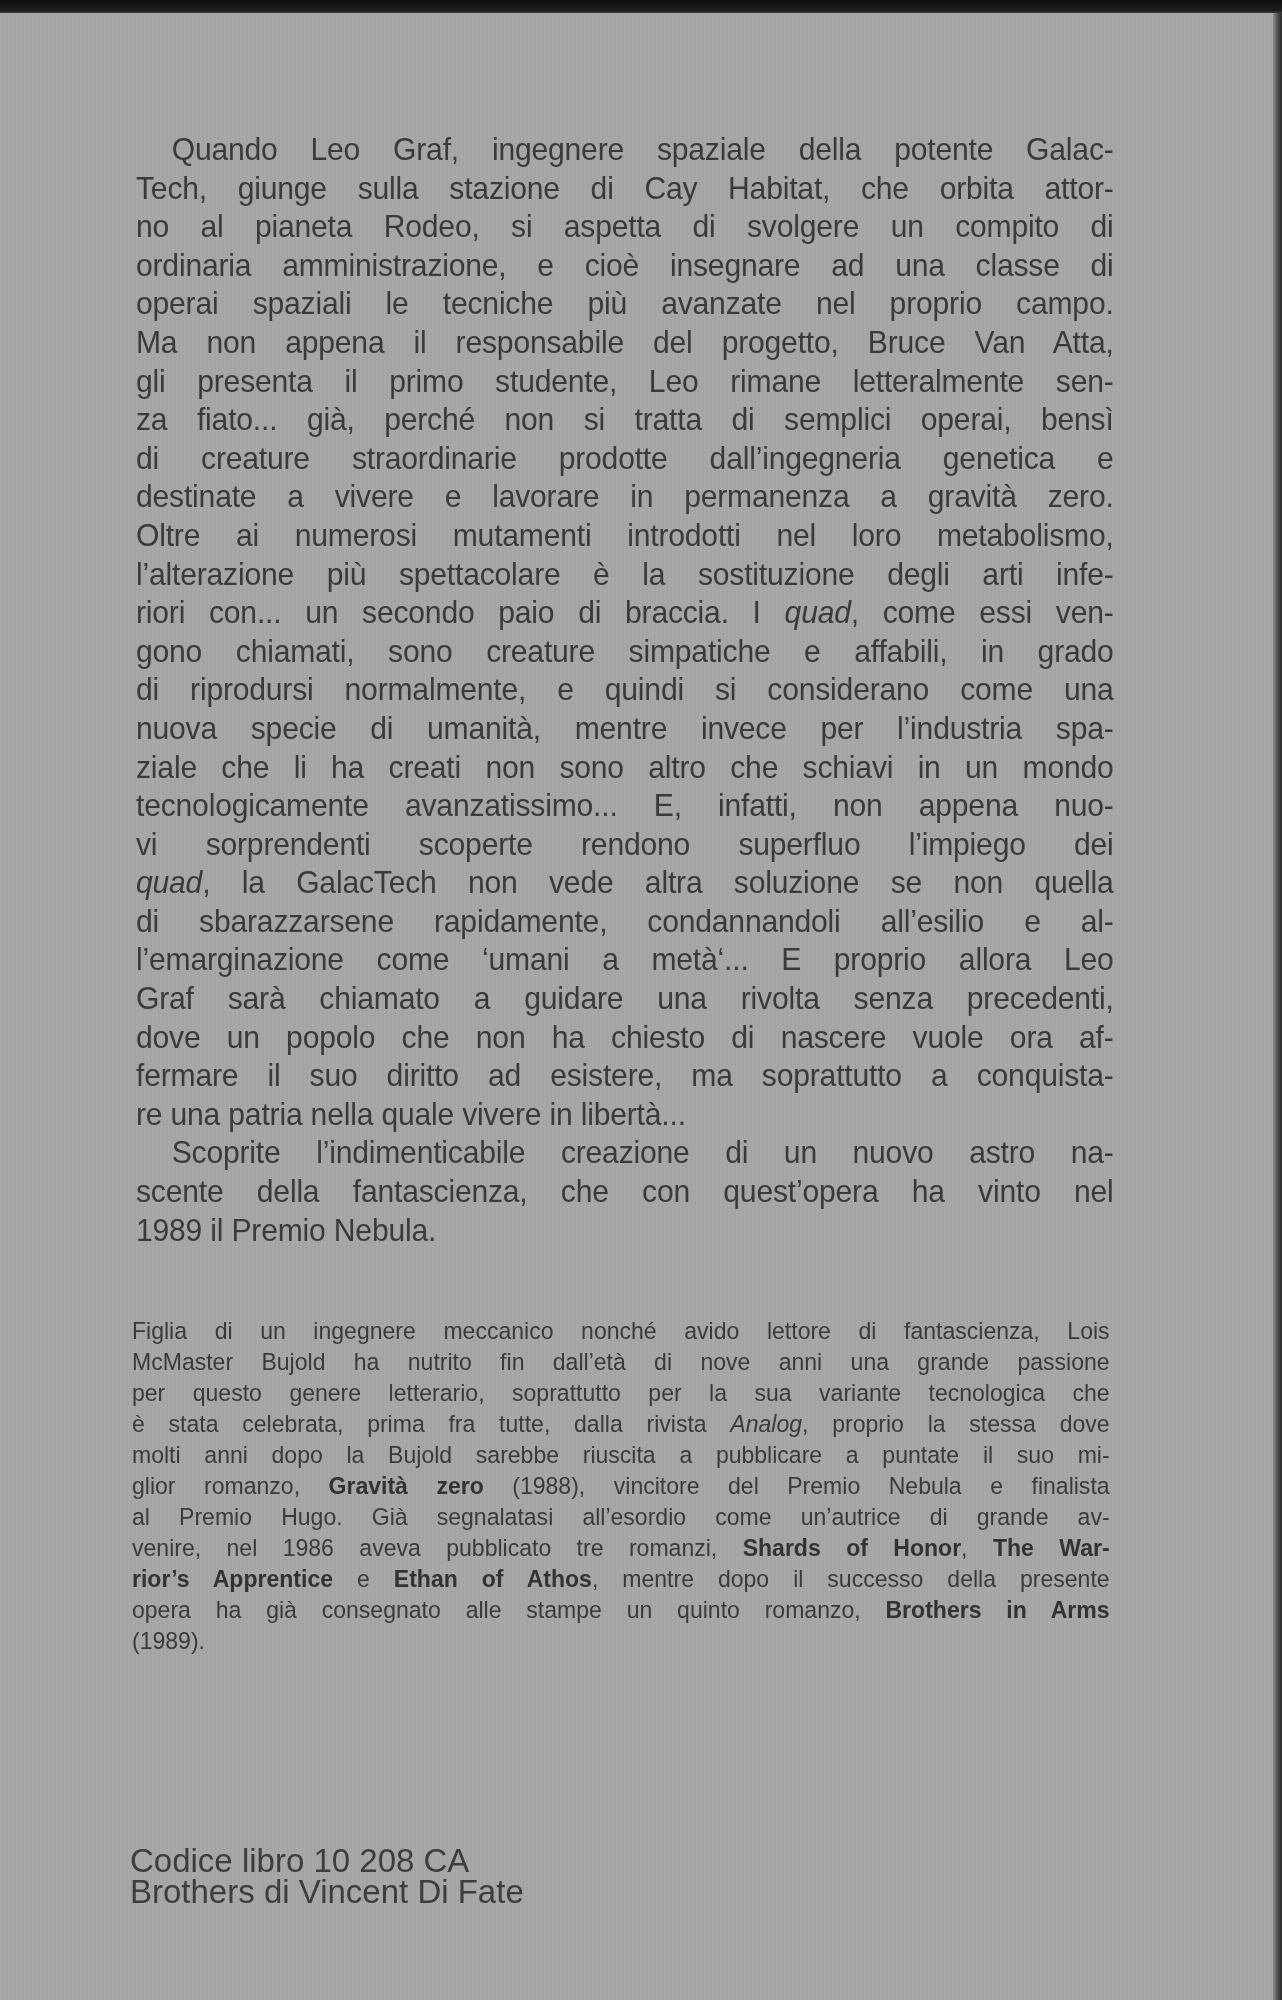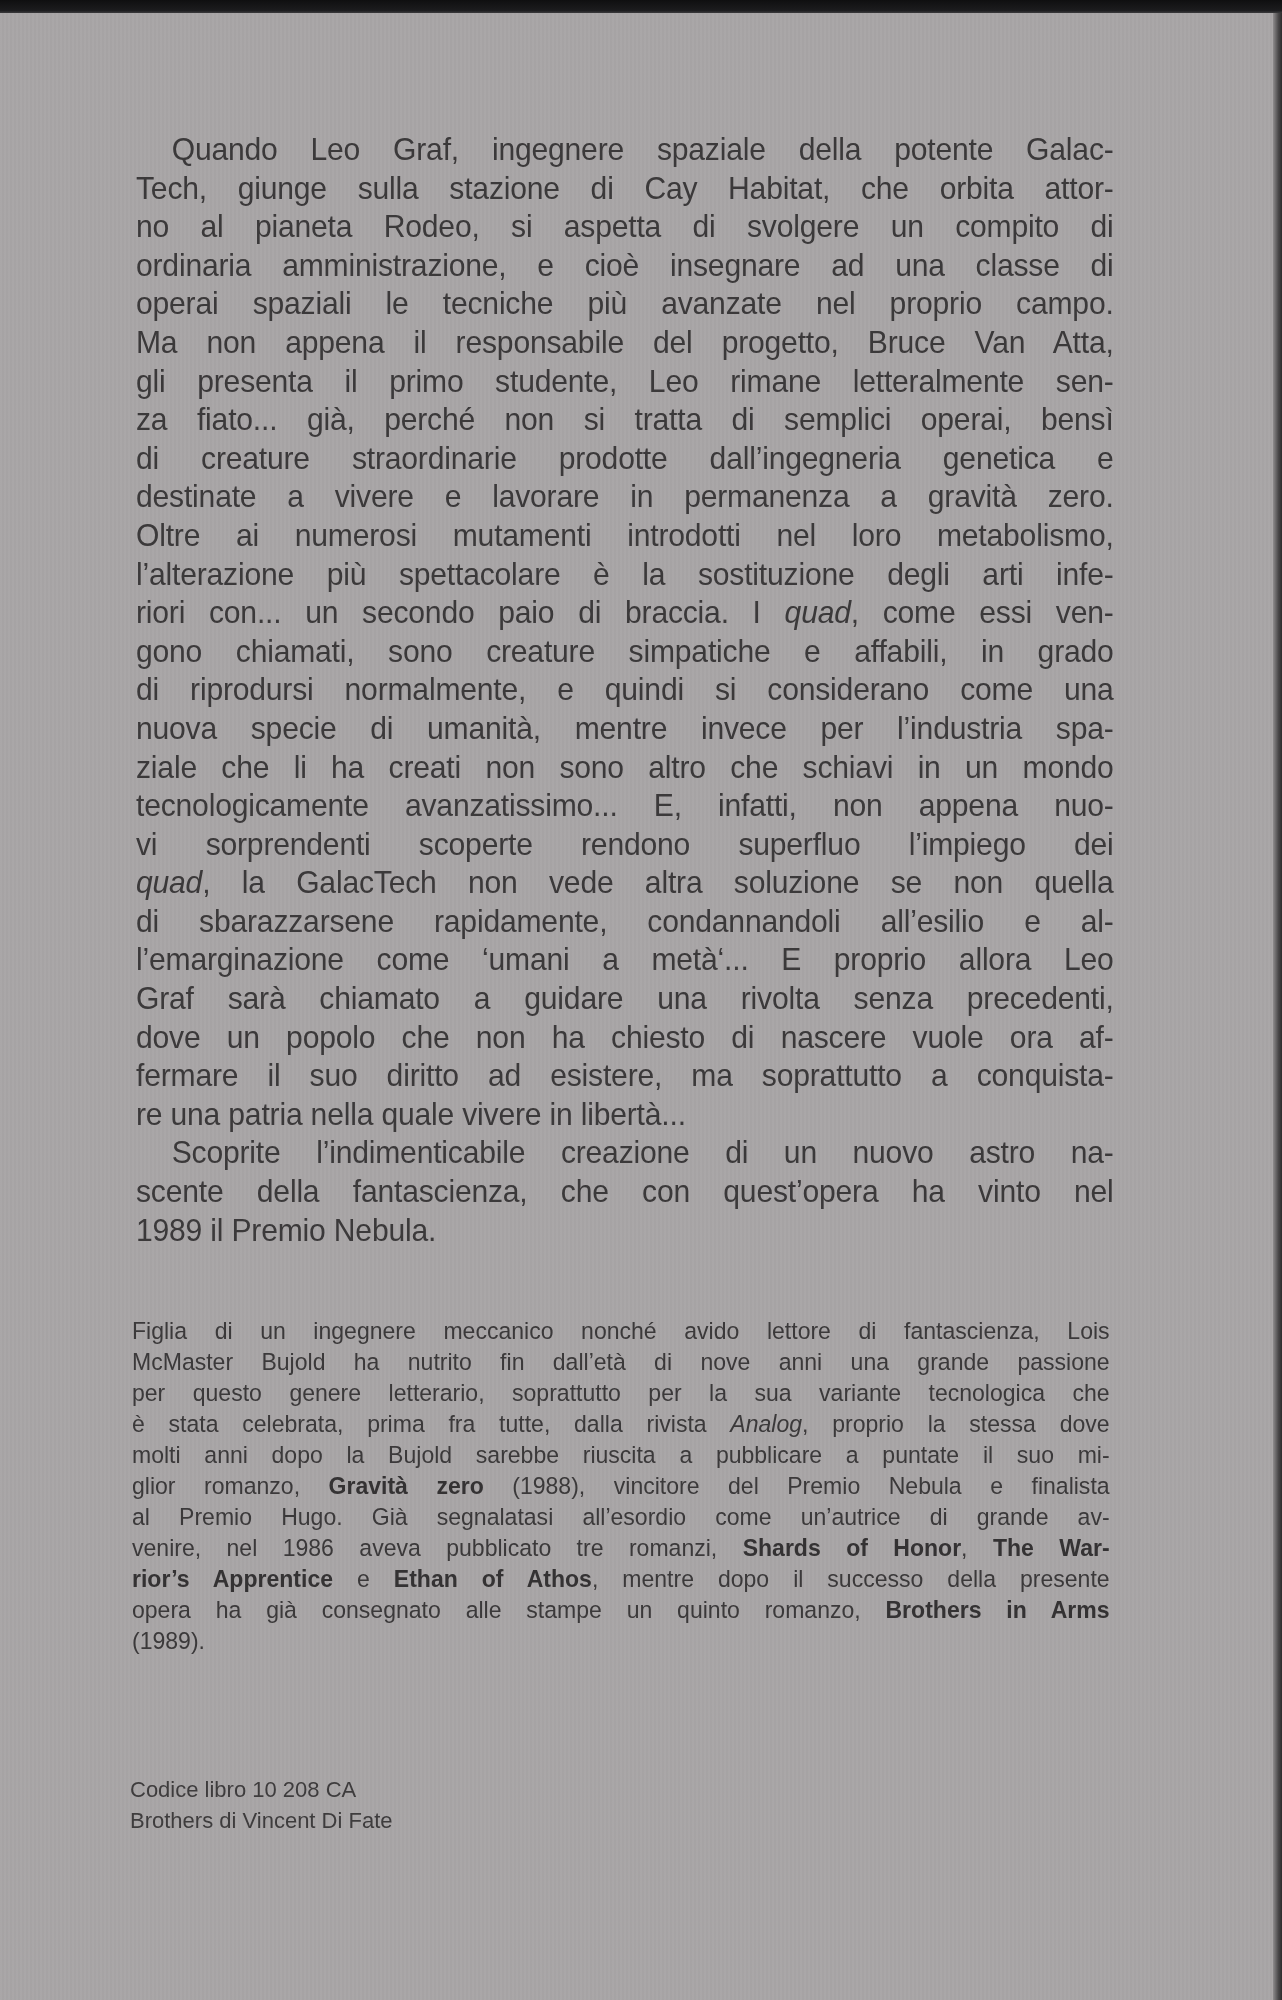--- a/index.html
+++ b/index.html
@@ -78,22 +78,22 @@
       text-align-last: justify;
     }
     .bio .line.last {
       text-align-last: left;
     }
     b { font-weight: bold; color: #343233; }
     i { font-style: italic; }
     .credits {
       position: absolute;
       left: 130px;
-      top: 1774px;
-      font-size: 22px;
+      top: 1845px;
+      font-size: 33px;
       line-height: 31px;
       color: #3e3c3d;
     }
     .credits div { white-space: nowrap; }
   </style>
 </head>
 <body>
 
 <div class="top-band"></div>
 <div class="page"></div>

